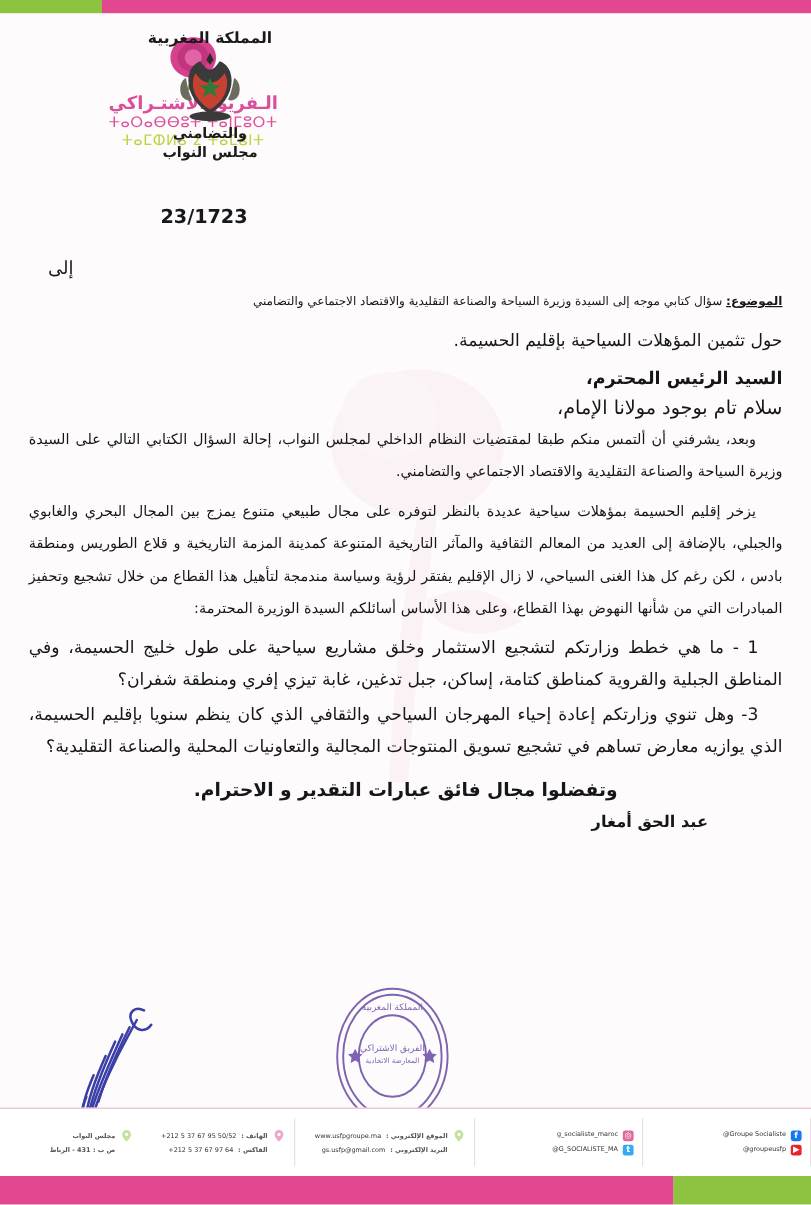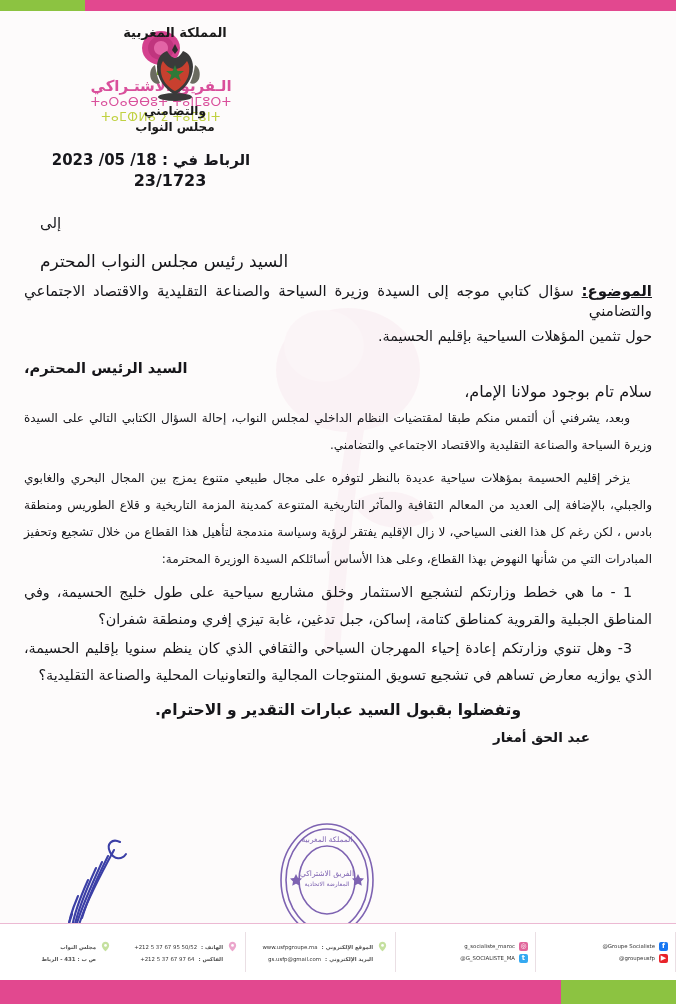--- a/index.html
+++ b/index.html
@@ -157,41 +157,41 @@
     text-align: left;
     font-weight: normal;
     font-size: 15.5px;
     line-height: 22px;
     margin: 16px;
   }
   .to-line { font-size: 15px; margin-bottom: 1px; }
   .to-target { font-size: 17px; margin-bottom: 9px; }
 
   .subject {
-    font-size: 15px;
-    line-height: 20px;
+    font-size: 10px;
+    line-height: 34px;
     margin: 0 0 2px 0;
     text-align: justify;
     text-align-last: right;
   }
   .subject .label {
     font-weight: bold;
     text-decoration: underline;
   }
   .subject-2 {
     font-size: 14.3px;
     line-height: 26px;
     margin: 0 0 10px 0;
   }
 
   .salute {
     font-weight: bold;
     font-size: 14.6px;
     margin: 0 0 6px 0;
-    text-align: left;
+    text-align: right;
   }
   .salute-center {
     font-weight: normal;
     font-size: 16px;
     margin: 0 0 4px 0;
   }
   .para {
     font-size: 12px;
     line-height: 27px;
     margin: 0 0 6px 0;
@@ -328,24 +328,20 @@
           <path d="M31 14 C35 14 38 17 38 21 C38 25 35 28 31 28 C27 28 24 25 24 21 C24 17 27 14 31 14 Z" fill="#e364a6"></path>
           <path d="M29 36 C28 41 27 45 26 48 L30 48 C31 44 32 40 33 36 Z" fill="#7aa832"></path>
           <path d="M32 39 C38 36 45 38 47 42 C41 46 34 44 32 41 Z" fill="#8cc341"></path>
         </g>
       </svg>
       <div class="party-line1">الـفريق الاشتـراكي</div>
       <div class="tifinagh">ⵜⴰⵔⴰⴱⴱⵓⵜ ⵜⴰⵏⵎⵓⵔⵜ</div>
       <div class="tifinagh second">ⵜⴰⵎⵀⵍⴰ ⵉ ⵜⴰⵎⵓⵏⵜ</div>
     </div>
 
-    <div class="date-line">
-      <span>الرباط في :</span>
-      <span class="dnum">2023 /05 /18</span>
-    </div>
 
     <div class="kingdom">
       <div class="kingdom-title">المملكة المغربية</div>
       <svg class="emblem" width="56" height="62" viewBox="0 0 56 62">
         <g>
           <path d="M28 3 L31 9 L28 13 L25 9 Z" fill="#2b2b2b"></path>
           <path d="M20 10 C14 12 10 18 10 26 C10 38 18 48 28 54 C38 48 46 38 46 26 C46 18 42 12 36 10 C33 15 30 17 28 17 C26 17 23 15 20 10 Z" fill="#3a3a3a"></path>
           <path d="M16 20 C13 24 13 32 16 38 C19 44 24 48 28 50 C32 48 37 44 40 38 C43 32 43 24 40 20 C36 26 32 28 28 28 C24 28 20 26 16 20 Z" fill="#c8402f"></path>
           <path d="M28 24 L30.5 30 L37 30 L31.7 34 L33.8 40 L28 36.3 L22.2 40 L24.3 34 L19 30 L25.5 30 Z" fill="#2f7a38"></path>
           <path d="M8 24 C4 26 2 32 4 38 C6 42 10 44 13 42 C10 36 9 30 8 24 Z" fill="#6b6b60"></path>
@@ -355,40 +351,39 @@
       </svg>
       <div class="kingdom-sub">والتضامني</div>
       <div class="kingdom-sub">مجلس النواب</div>
     </div>
 
     <div class="ref-number">23/1723</div>
   </div>
 
   <div class="body">
     <p class="center-bold to-line">إلى</p>
-    <p class="center-bold to-target">السيد رئيس مجلس النواب المحترم</p>
 
     <p class="subject">
       <span class="label">الموضوع:</span>
       <span>سؤال كتابي موجه إلى السيدة وزيرة السياحة والصناعة التقليدية والاقتصاد الاجتماعي والتضامني</span>
     </p>
     <p class="subject-2">حول تثمين المؤهلات السياحية بإقليم الحسيمة.</p>
 
     <p class="salute">السيد الرئيس المحترم،</p>
     <p class="salute-center">سلام تام بوجود مولانا الإمام،</p>
 
     <p class="para">وبعد، يشرفني أن ألتمس منكم طبقا لمقتضيات النظام الداخلي لمجلس النواب، إحالة السؤال الكتابي التالي على السيدة وزيرة السياحة والصناعة التقليدية والاقتصاد الاجتماعي والتضامني.</p>
 
 
     <p class="para">يزخر إقليم الحسيمة بمؤهلات سياحية عديدة بالنظر لتوفره على مجال طبيعي متنوع يمزج بين المجال البحري والغابوي والجبلي، بالإضافة إلى العديد من المعالم الثقافية والمآثر التاريخية المتنوعة كمدينة المزمة التاريخية و قلاع الطوريس ومنطقة بادس ، لكن رغم كل هذا الغنى السياحي، لا زال الإقليم يفتقر لرؤية وسياسة مندمجة لتأهيل هذا القطاع من خلال تشجيع وتحفيز المبادرات التي من شأنها النهوض بهذا القطاع، وعلى هذا الأساس أسائلكم السيدة الوزيرة المحترمة:</p>
 
     <p class="q">1 - ما هي خطط وزارتكم لتشجيع الاستثمار وخلق مشاريع سياحية على طول خليج الحسيمة، وفي المناطق الجبلية والقروية كمناطق كتامة، إساكن، جبل تدغين، غابة تيزي إفري ومنطقة شفران؟</p>
     <p class="q">3- وهل تنوي وزارتكم إعادة إحياء المهرجان السياحي والثقافي الذي كان ينظم سنويا بإقليم الحسيمة، الذي يوازيه معارض تساهم في تشجيع تسويق المنتوجات المجالية والتعاونيات المحلية والصناعة التقليدية؟</p>
 
-    <p class="closing">وتفضلوا بقبول السيد عبارات التقدير و الاحترام.</p>
+    <p class="closing">وتفضلوا مجال فائق عبارات التقدير و الاحترام.</p>
     <p class="signer">عبد الحق أمغار</p>
   </div>
 
   <svg class="signature" viewBox="0 0 110 120">
     <g fill="none" stroke="#3b3fa6" stroke-width="2.1" stroke-linecap="round">
       <path d="M72 6 C64 2 58 8 62 16 C66 24 74 24 78 18"></path>
       <path d="M66 14 C54 36 42 58 34 80 C28 96 26 108 32 114 C40 120 50 110 52 96"></path>
       <path d="M60 20 C50 40 40 62 34 82"></path>
       <path d="M54 26 C44 48 34 70 28 90 C24 102 26 112 34 112"></path>
       <path d="M48 32 C38 54 30 74 26 92"></path>

